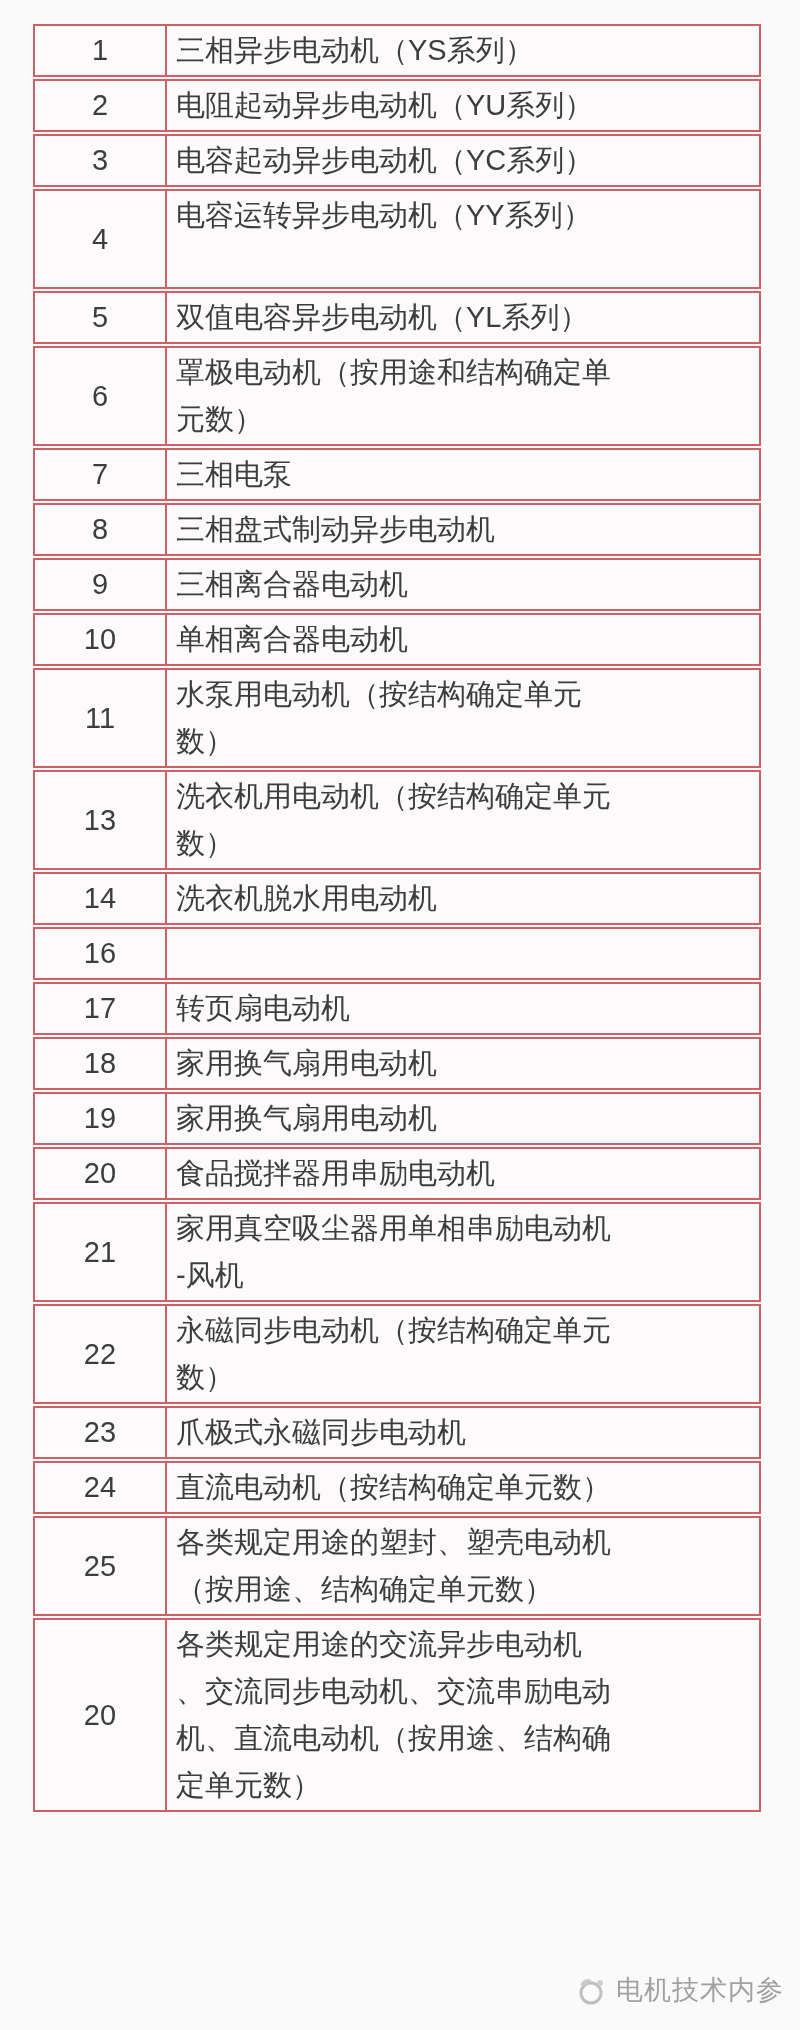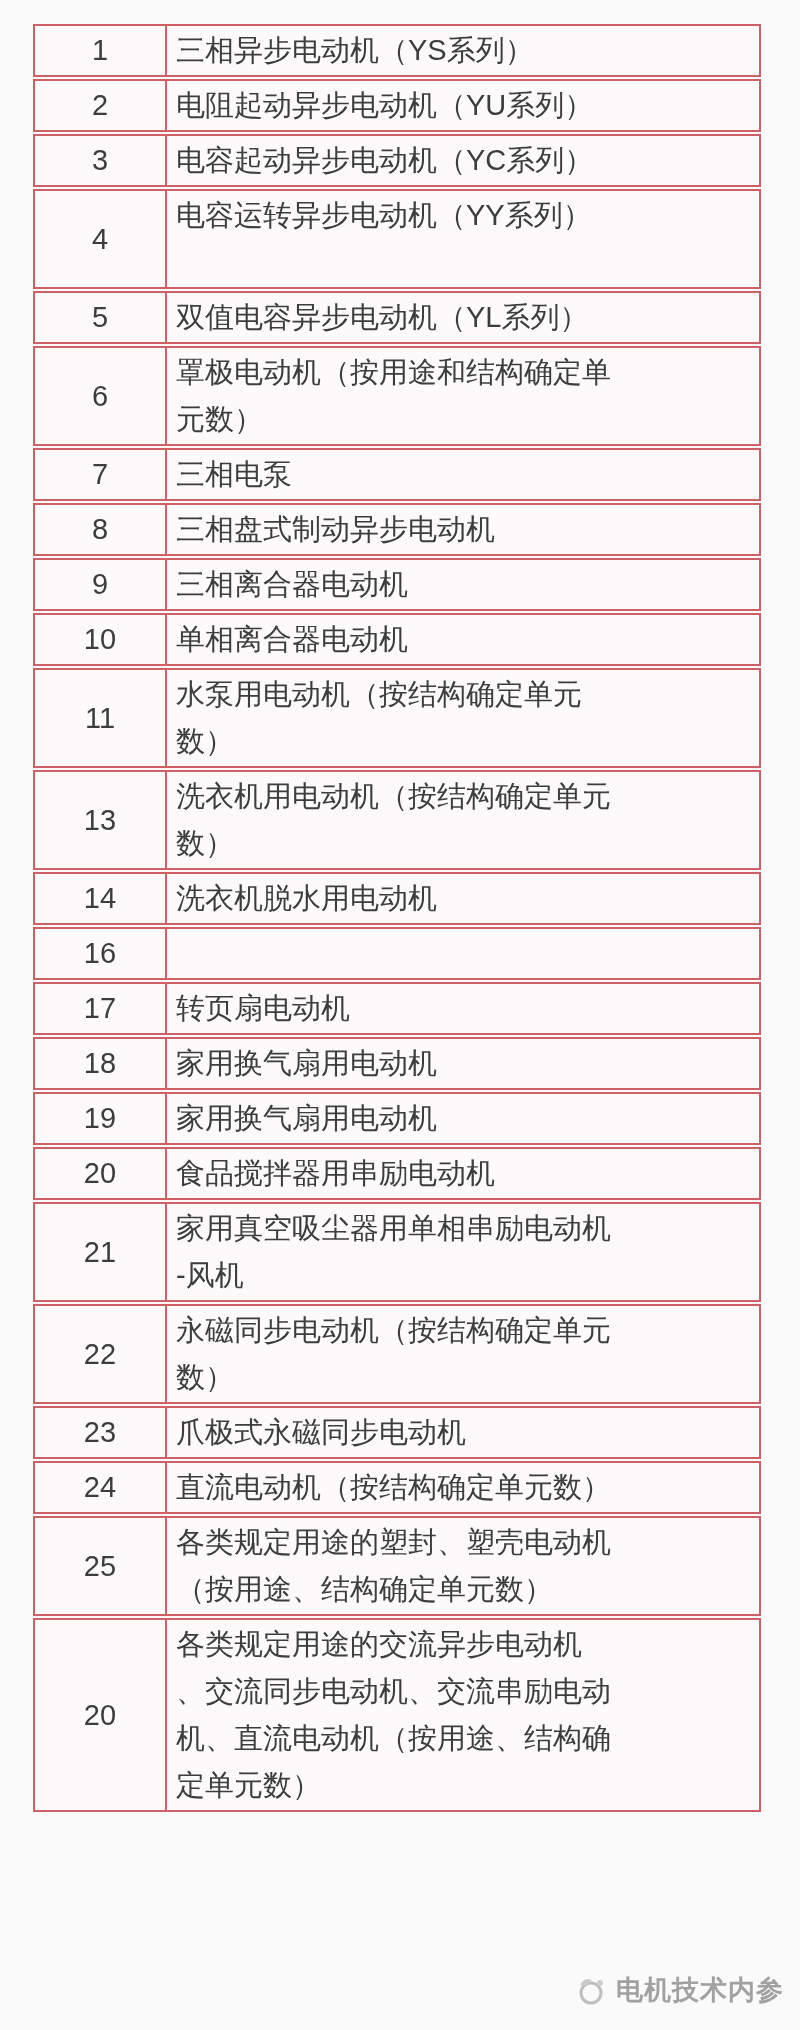--- a/index.html
+++ b/index.html
@@ -59,21 +59,20 @@
     position:absolute;
     right:16px;
     bottom:22px;
     display:flex;
     align-items:center;
     gap:6px;
     color:#929292;
     font-size:27px;
     letter-spacing:1px;
     opacity:.85;
-    font-weight:bold;
   }
   .logo-icon{width:36px;height:30px;display:inline-block;}
 </style>
 </head>
 <body>
 
 <div class="table-wrap" id="motor-table">
   <div class="row">
     <div class="cell num">1</div>
     <div class="cell desc">三相异步电动机（YS系列）</div>

